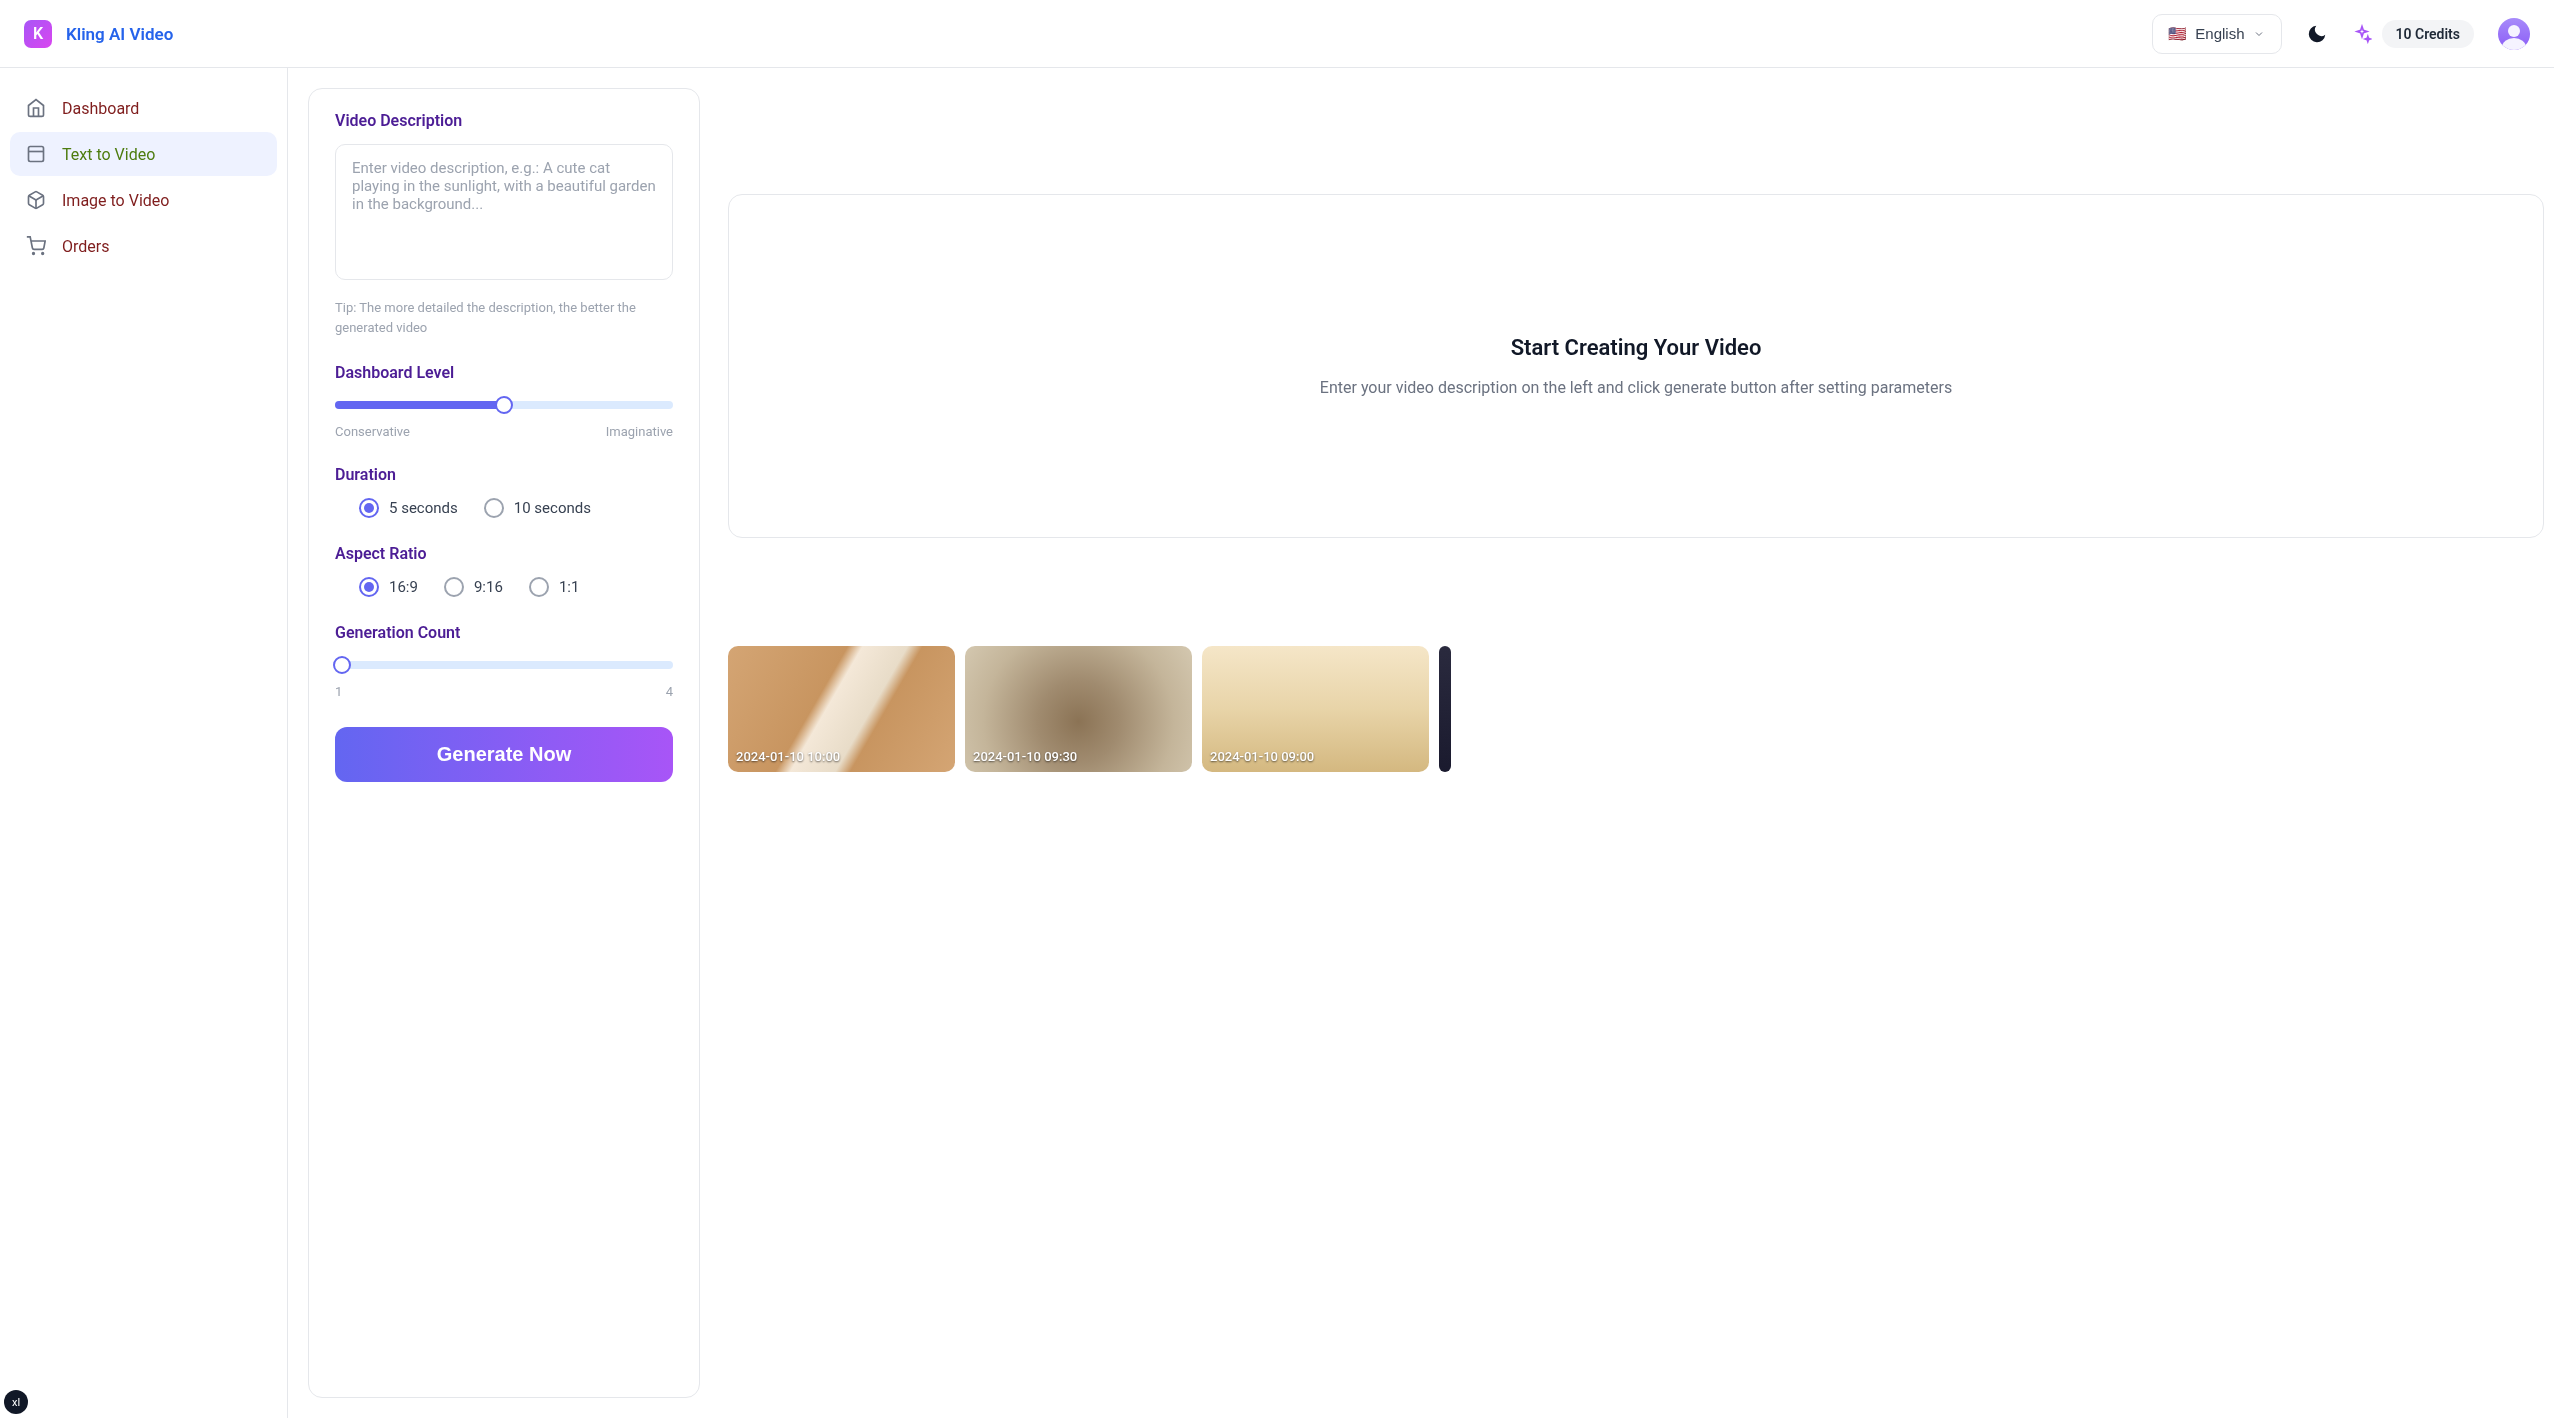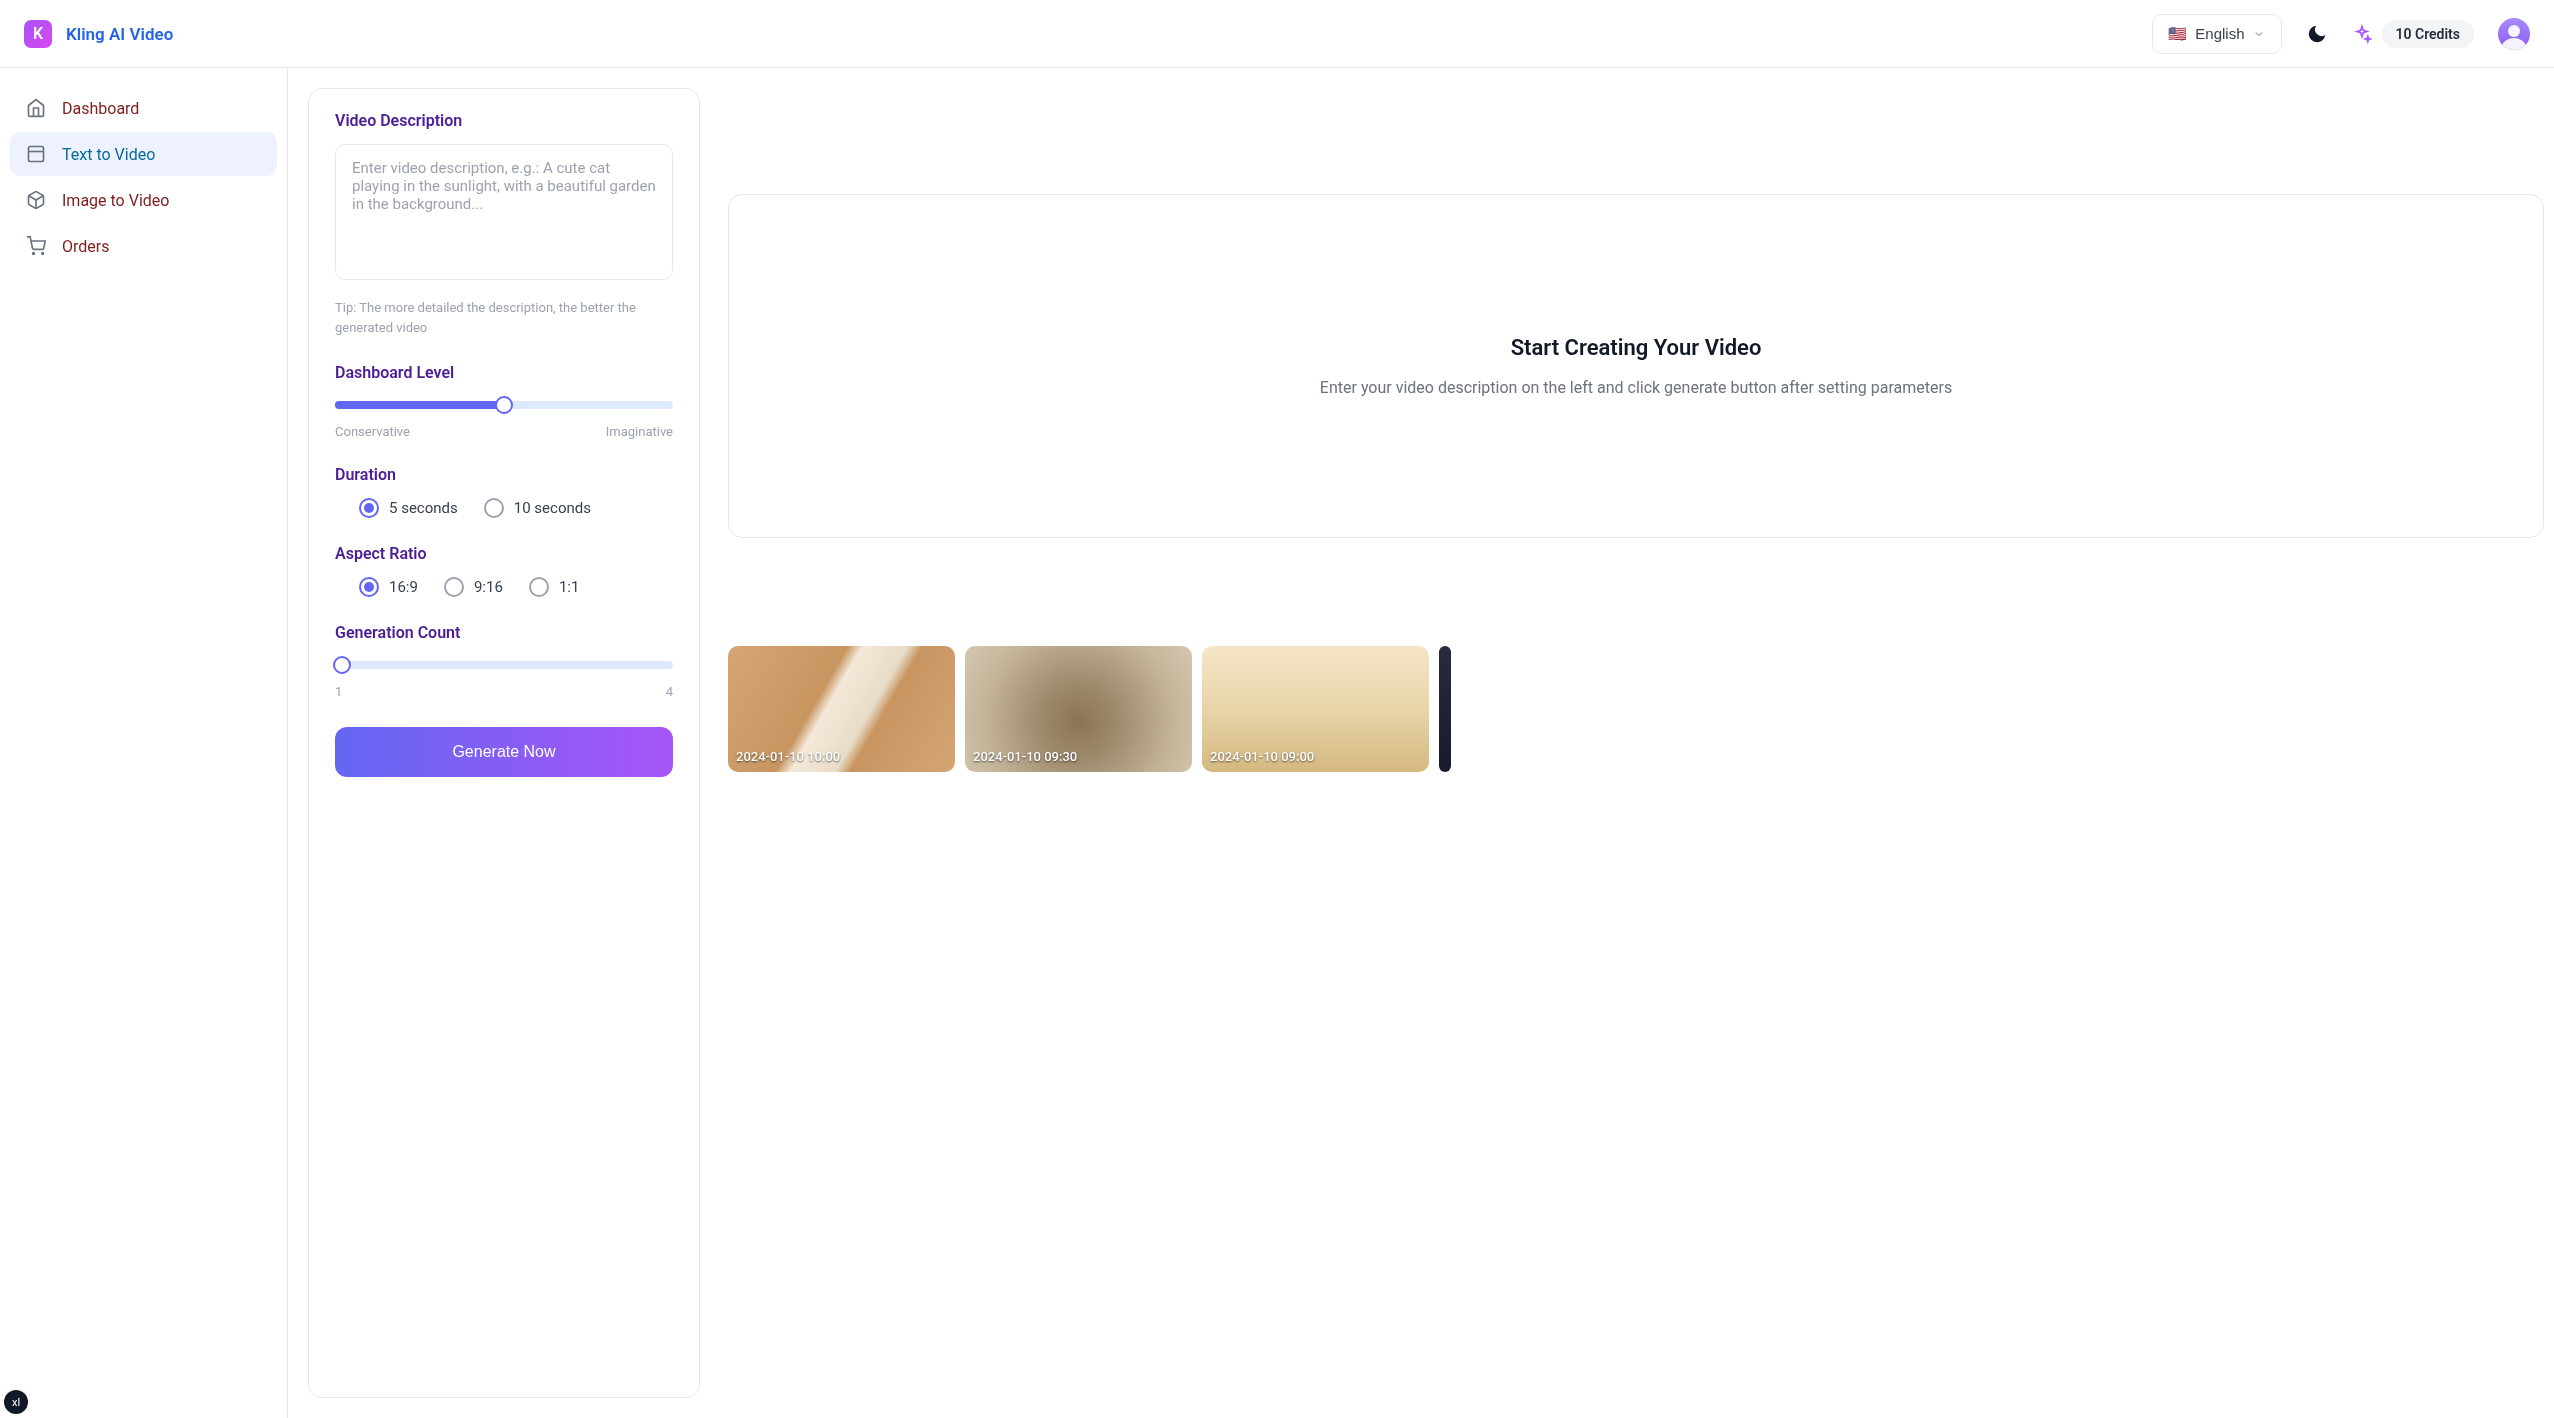--- a/index.html
+++ b/index.html
@@ -62,21 +62,21 @@
 .sidebar {
   width: 288px; border-right: 1px solid #e5e7eb;
   padding: 18px 10px;
 }
 .nav-item {
   display: flex; align-items: center; gap: 16px;
   padding: 12px 16px; border-radius: 10px;
   color: #7f1d1d; font-size: 16px; cursor: pointer;
   margin-bottom: 2px;
 }
-.nav-item.active { background: #eef2ff; color: #0369a1; }
+.nav-item.active { background: #eef2ff; color: #4d7c0f; }
 .nav-icon { width: 20px; height: 20px; color: #6b7280; flex-shrink:0; }
 
 .main { flex: 1; display: flex; padding: 20px 10px 20px 20px; gap: 28px; background: #fff; min-width: 0; }
 .left-panel {
   width: 392px; flex-shrink: 0;
   border: 1px solid #e5e7eb; border-radius: 14px;
   padding: 22px 26px;
 }
 .right-panel { flex: 1; display: flex; flex-direction: column; min-width: 0; }
 
@@ -120,21 +120,21 @@
 .radio-circle.checked::after {
   content:""; position:absolute; inset:3px;
   border-radius:50%; background:#6366f1;
 }
 .radio-label { font-size: 15px; color: #374151; }
 
 .generate-btn {
   width: 100%; margin-top: 28px;
   background: linear-gradient(90deg, #6366f1, #a855f7);
   color: #fff; border: none; border-radius: 12px;
-  padding: 16px 4px; font-size: 16px; font-weight: 400;
+  padding: 16px 4px; font-size: 20px; font-weight: 700;
   cursor: pointer;
 }
 
 
 .preview-box {
   border: 1px solid #e5e7eb; border-radius: 14px;
   height: 344px; margin-top: 106px;
   display: flex; flex-direction: column;
   align-items: center; justify-content: center;
   padding: 40px;

